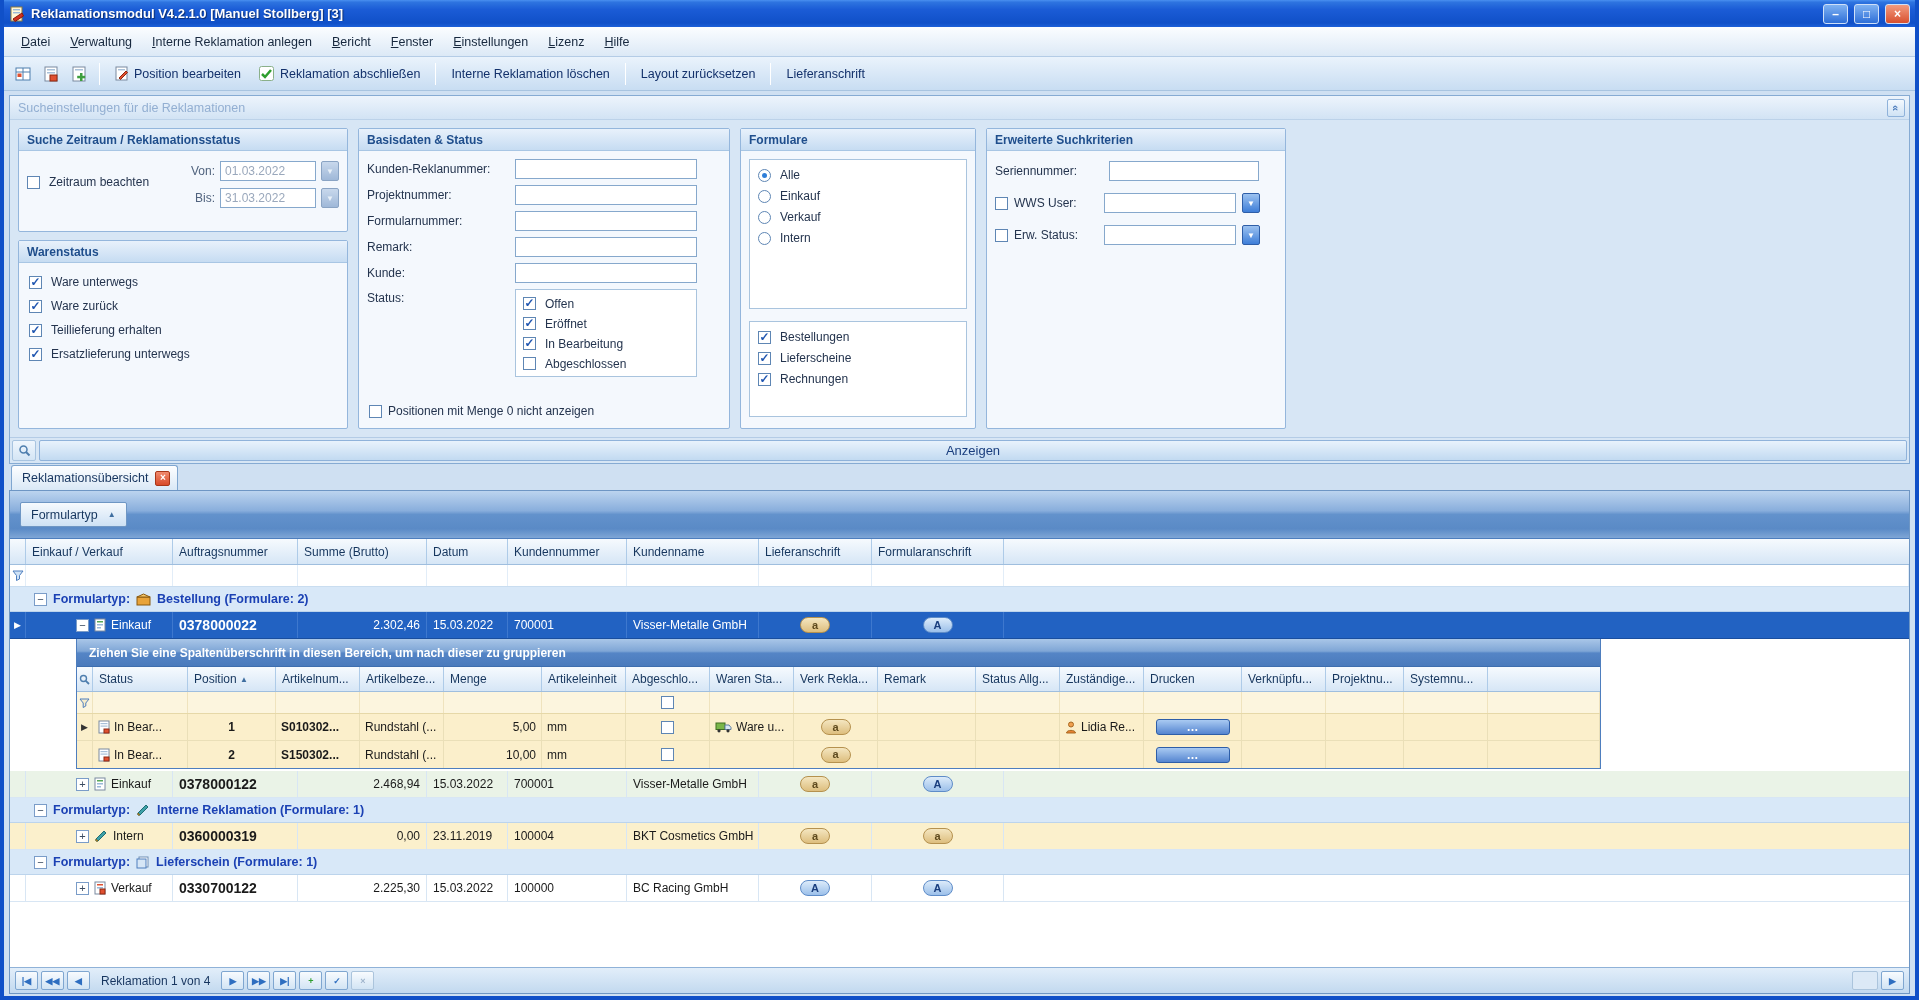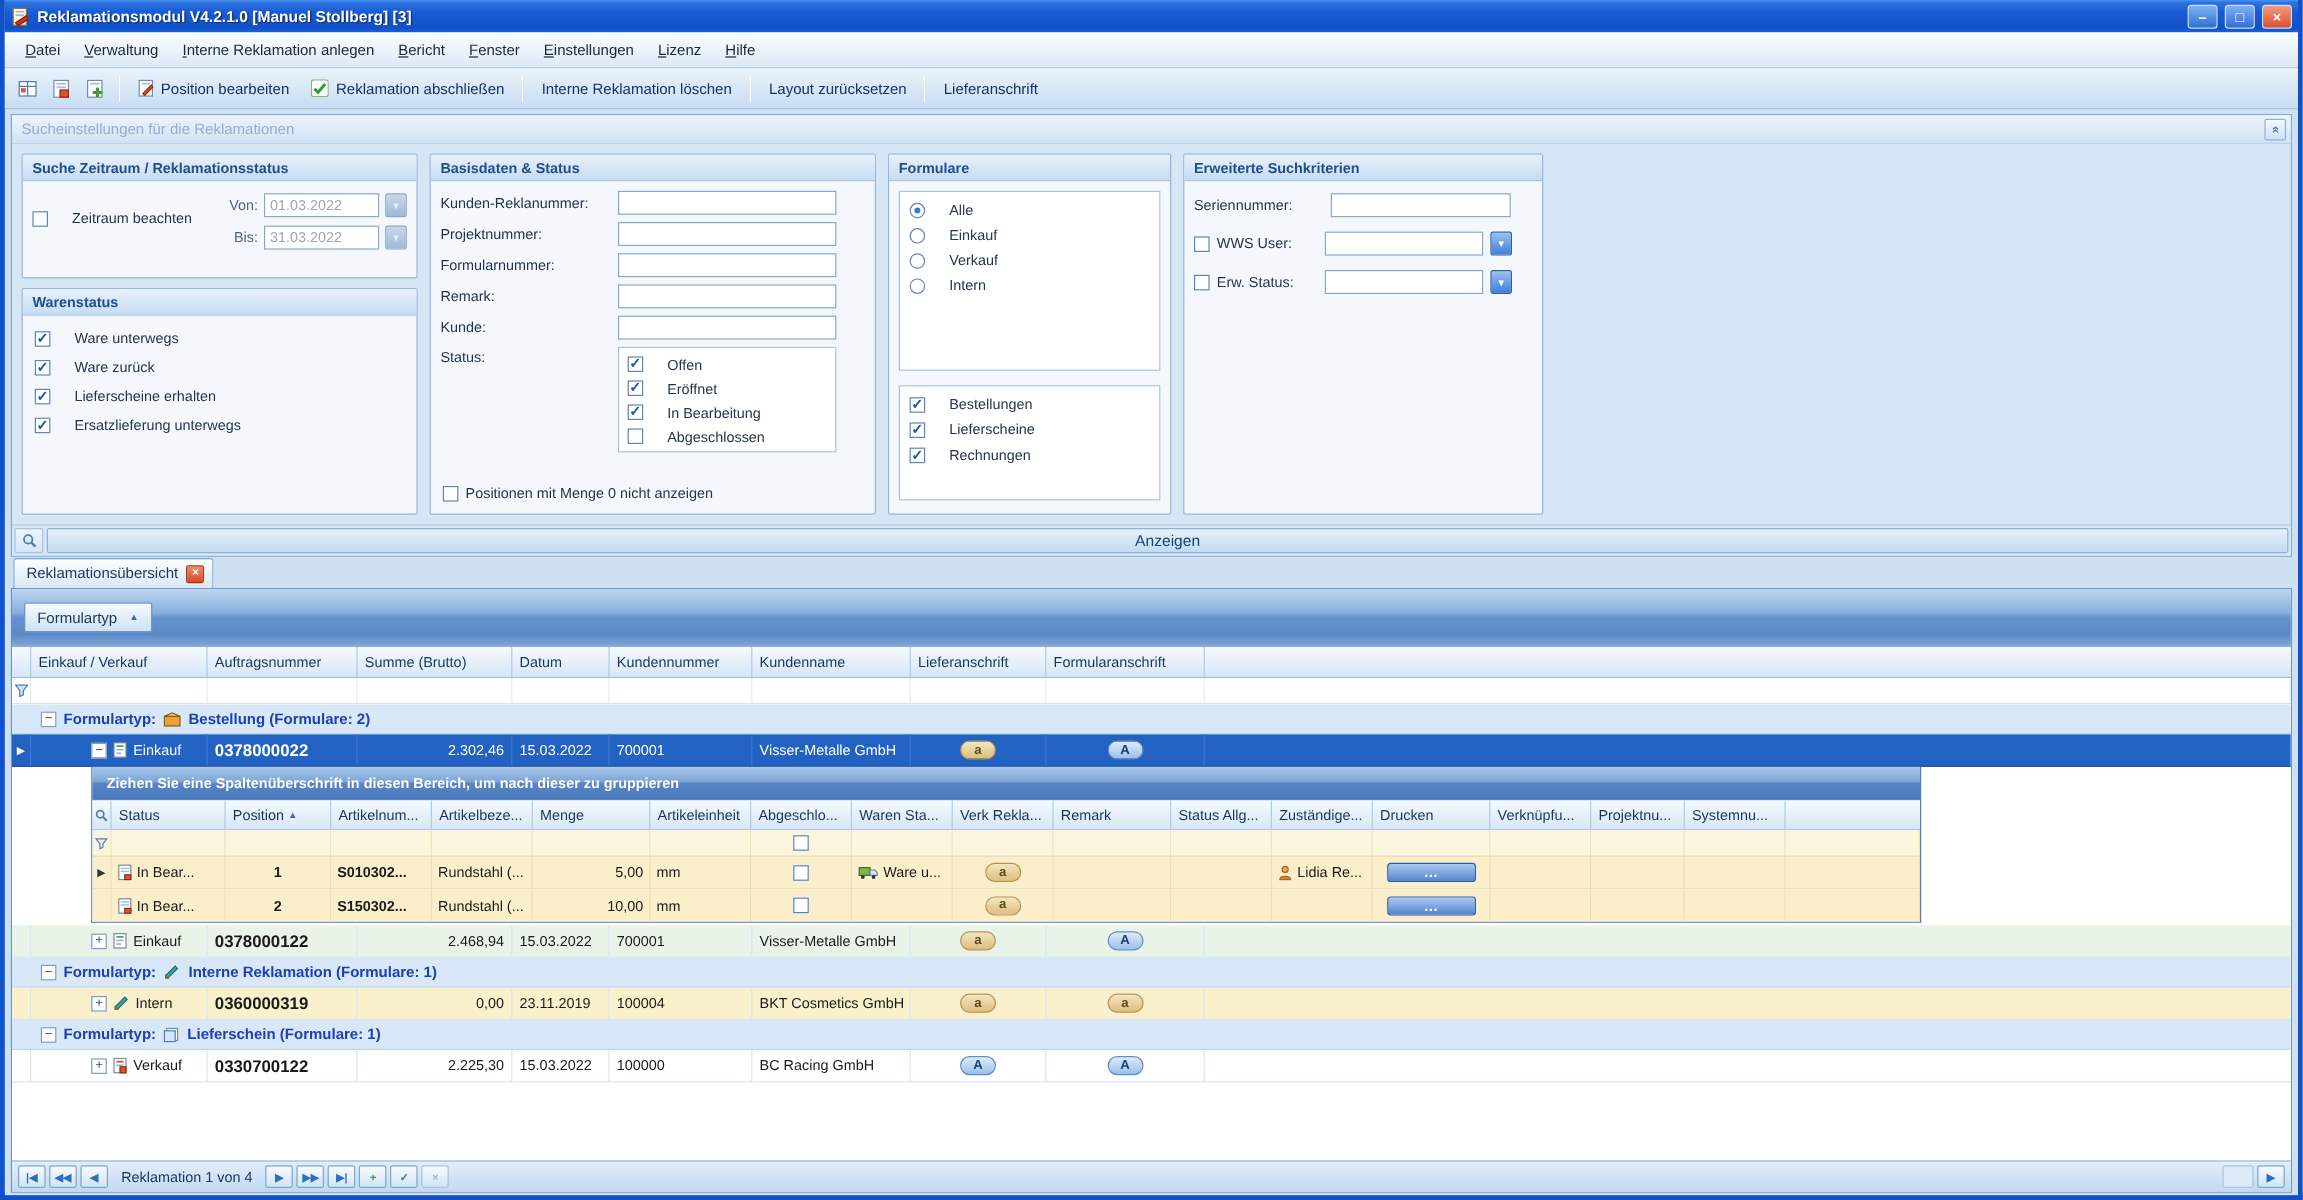--- a/index.html
+++ b/index.html
@@ -26,21 +26,21 @@
 .search-caption{height:24px;display:flex;align-items:center;padding:0 4px 0 8px;background:linear-gradient(#EDF4FC,#D2E3F4);border-bottom:1px solid #BCD2E9;color:#93AFD2;font-size:12.5px}
 .cap-btn{margin-left:auto;width:18px;height:18px;border:1px solid #8FB2DA;border-radius:2px;background:linear-gradient(#F4F9FE,#CFE2F4);color:#4E7EBE;display:flex;align-items:center;justify-content:center;font-size:11px;font-weight:bold}
 .cap-btn span{display:inline-block;transform:rotate(90deg)}
 .search-body{display:flex;gap:10px;padding:8px;height:317px}
 .gb{border:1px solid #94B6DC;background:#F4F8FD;border-radius:2px;display:flex;flex-direction:column;min-height:0}
 .gb-h{height:22px;flex:none;display:flex;align-items:center;padding:0 8px;background:linear-gradient(#E8F1FB,#C6DCF2);border-bottom:1px solid #A8C6E4;color:#1F4E8C;font-weight:bold;font-size:12px}
 .col1{width:330px;flex:none;display:flex;flex-direction:column;gap:8px}
 .gb-period{height:104px;flex:none}
 .gb-waren{flex:1}
 .period-body{display:flex;padding:10px 8px;gap:6px;align-items:flex-start}
-.chkrow{display:flex;align-items:center;gap:20px}
+.chkrow{display:flex;align-items:center;gap:9px}
 .cb{width:13px;height:13px;flex:none;border:1px solid #5E86B4;background:#fff;display:inline-flex;align-items:center;justify-content:center}
 .cb.checked::after{content:"✓";color:#2056B0;font-size:12px;font-weight:bold;line-height:1;margin-top:-1px}
 .rb{width:13px;height:13px;flex:none;border:1px solid #5E86B4;border-radius:50%;background:#fff;display:inline-flex;align-items:center;justify-content:center}
 .rb.checked::after{content:"";width:5px;height:5px;border-radius:50%;background:#2E7ED8}
 .lbl{color:#24344E;white-space:nowrap}
 .date-col{margin-left:auto;display:flex;flex-direction:column;gap:7px}
 .daterow{display:flex;align-items:center;gap:5px}
 .daterow .lbl{width:30px;text-align:right;color:#50637E}
 .inp{height:20px;border:1px solid #86A8CC;background:#fff;font-family:"Liberation Sans",sans-serif;font-size:12px;padding:0 4px;color:#1a1a1a}
 .inp.dis{color:#9AA8BC}
@@ -252,21 +252,21 @@
               <div class="chkrow">
                 <span class="cb checked"></span>
                 <span class="lbl">Ware unterwegs</span>
               </div>
               <div class="chkrow">
                 <span class="cb checked"></span>
                 <span class="lbl">Ware zurück</span>
               </div>
               <div class="chkrow">
                 <span class="cb checked"></span>
-                <span class="lbl">Lieferscheine erhalten</span>
+                <span class="lbl">Teillieferung erhalten</span>
               </div>
               <div class="chkrow">
                 <span class="cb checked"></span>
                 <span class="lbl">Ersatzlieferung unterwegs</span>
               </div>
             </div>
           </div>
         </div>
 
         <div class="gb gb-basis">

